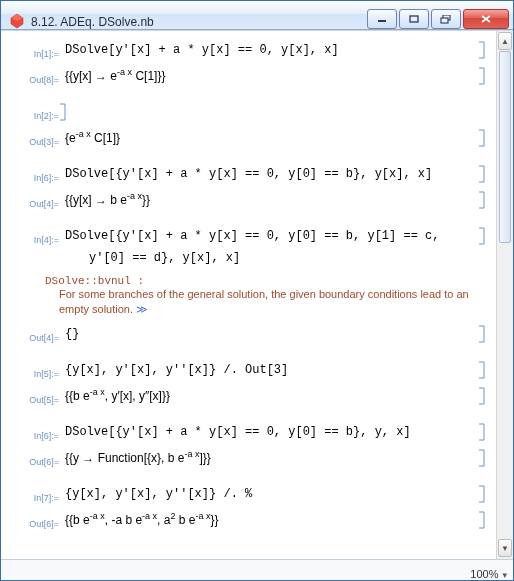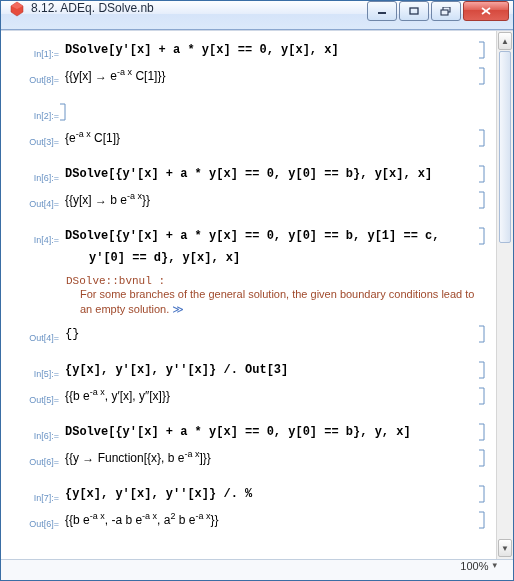--- a/index.html
+++ b/index.html
@@ -1,37 +1,37 @@
 <!DOCTYPE html>
 <html><head>
 <meta charset="utf-8">
 <style>
   html,body{margin:0;padding:0;font-family:"Segoe UI",Arial,sans-serif;font-size:12px;background:#fff}
   .window{width:514px;height:581px;border:1px solid #3a6ea5;box-sizing:border-box;display:flex;flex-direction:column;background:#fff}
-  .titlebar{height:28px;background:linear-gradient(#fdfeff,#e6eefb 45%,#d5e4f9 46%,#dce9fa);display:flex;align-items:flex-start;border-bottom:1px solid #8ba7cf;padding:0 2px}
+  .titlebar{height:28px;background:linear-gradient(#fdfeff,#e6eefb 45%,#d5e4f9 46%,#dce9fa);display:flex;align-items:flex-end;border-bottom:1px solid #8ba7cf;padding:0 2px}
   .titlebar .app-icon{width:16px;height:16px;margin:0 6px}
   .title-text{flex:1;color:#1f2b3d;font-size:12px;white-space:nowrap;overflow:hidden}
   .win-btns{display:flex;gap:2px;padding-right:2px}
   .win-btn{width:28px;height:18px;border:1px solid #6f86a8;border-radius:3px;background:linear-gradient(#f7fbff,#cfe1f7);display:flex;align-items:center;justify-content:center}
   .win-btn.close{width:44px;background:linear-gradient(#f7a4a0,#e06055 45%,#d64a3e 46%,#e06055);border-color:#a63a32}
   .win-btn svg{display:block}
   .client{flex:1;display:flex;overflow:hidden;border-top:1px solid #cfd8e6}
   .content{flex:1;overflow:auto;padding:8px 0 8px 0}
   .cell{display:flex;align-items:flex-end;padding:2px 10px 2px 0}
   .lbl{width:58px;text-align:right;color:#6a93c4;font-size:9px;padding-top:3px;flex-shrink:0}
   .expr{flex:1;font-family:"Courier New",monospace;font-size:12px;color:#000;line-height:18px;padding-left:6px;word-break:break-all}
-  .expr.in{font-weight:bold}
-  .msgwrap{padding-left:64px;padding-right:18px;margin:6px 1px}
+  .expr.in{font-weight:normal}
+  .msgwrap{padding-left:36px;padding-right:18px;margin:6px 8px}
   .msghead{color:#a04a2c;font-size:11px;font-family:"Courier New",monospace}
   .msgbody{color:#a04a2c;font-size:11px;padding-left:14px;line-height:15px}
   .msglink{color:#4a76c4}
   .brk{width:8px;flex-shrink:0}
   .brk svg{display:block}
   .spacer{height:14px}
-  .statusbar{height:20px;border-top:1px solid #c2cfdf;display:flex;align-items:flex-start;justify-content:flex-end;padding:0 16px;font-size:11px;color:#333;background:#f7f9fc}
+  .statusbar{height:20px;border-top:1px solid #c2cfdf;display:flex;align-items:flex-end;justify-content:flex-end;padding:0 6px;font-size:11px;color:#333;background:#f7f9fc}
   .zoom-arrow{margin-left:4px;color:#555;font-size:9px}
   .scrollbar{width:16px;background:#f0f0f0;border-left:1px solid #d6d6d6;position:relative}
   .sb-btn{height:16px;background:linear-gradient(#fff,#e4e4e4);border:1px solid #bcbcbc;border-radius:2px;margin:1px;display:flex;align-items:center;justify-content:center;font-size:8px;color:#555}
   .sb-thumb{position:absolute;left:2px;right:2px;top:20px;height:190px;background:linear-gradient(90deg,#f4f7fc,#d8e3f2);border:1px solid #a8bcd8;border-radius:2px}
   .out-expr{font-family:Liberation Sans, sans-serif;font-size:12px}
   sup{font-size:9px}
 </style>
 </head>
 <body>
 

